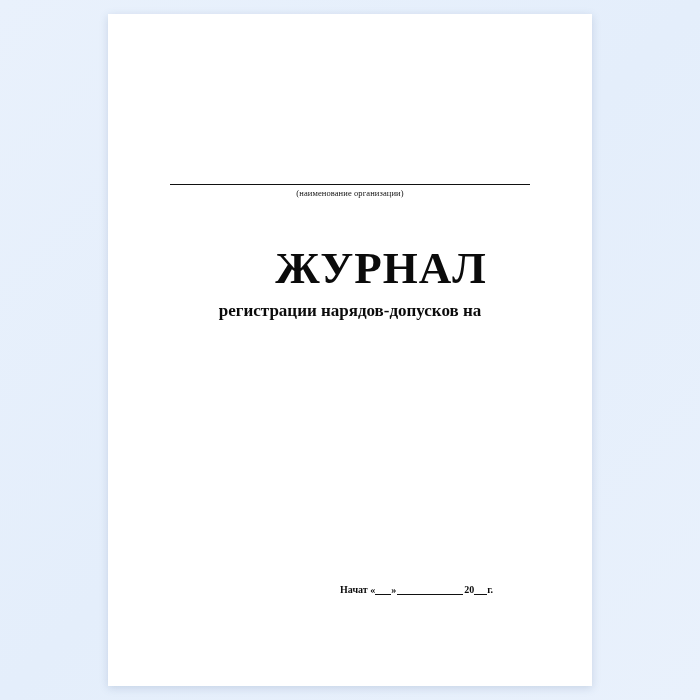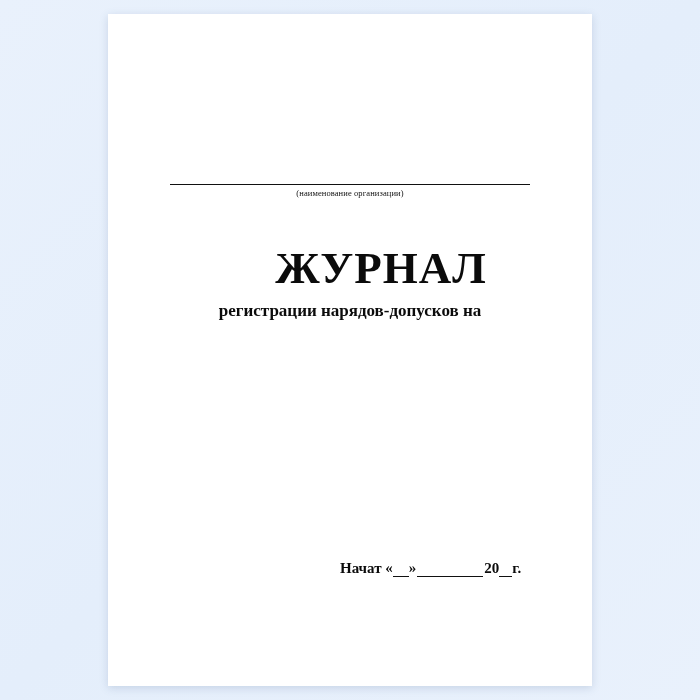--- a/index.html
+++ b/index.html
@@ -64,23 +64,23 @@
     width: 400px;
     text-align: center;
     font-size: 17px;
     font-weight: bold;
     line-height: 1.35;
     color: #0b0b0b;
   }
   .footer-lines {
     position: absolute;
     left: 232px;
-    top: 546px;
+    top: 570px;
     width: 230px;
-    font-size: 15px;
+    font-size: 10px;
     font-weight: bold;
     color: #0b0b0b;
   }
   .footer-row {
     margin-bottom: 14px;
     white-space: nowrap;
   }
   .fill-line {
     display: inline-block;
     width: 66px;

